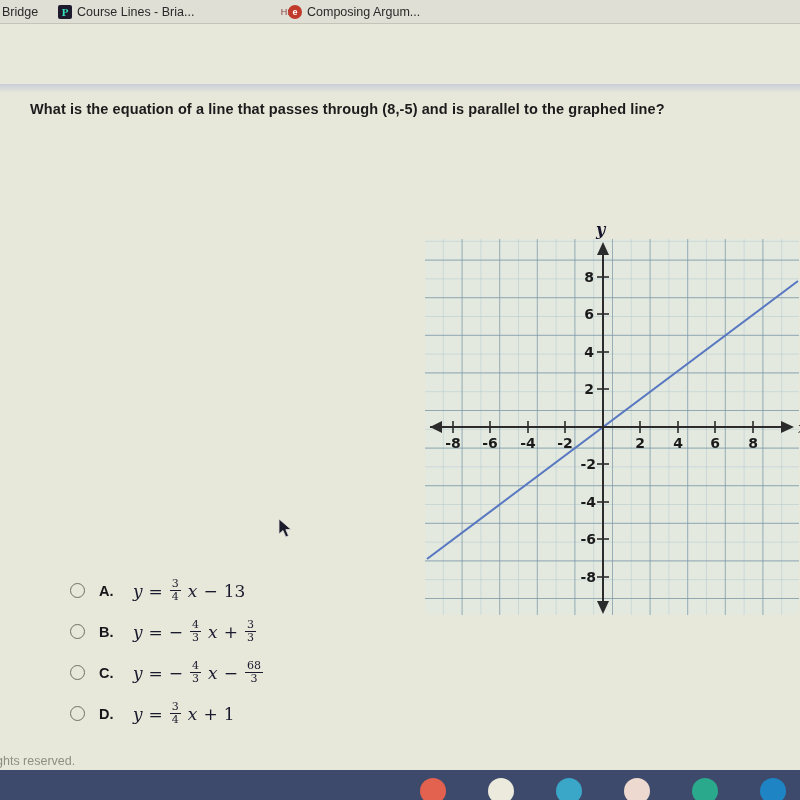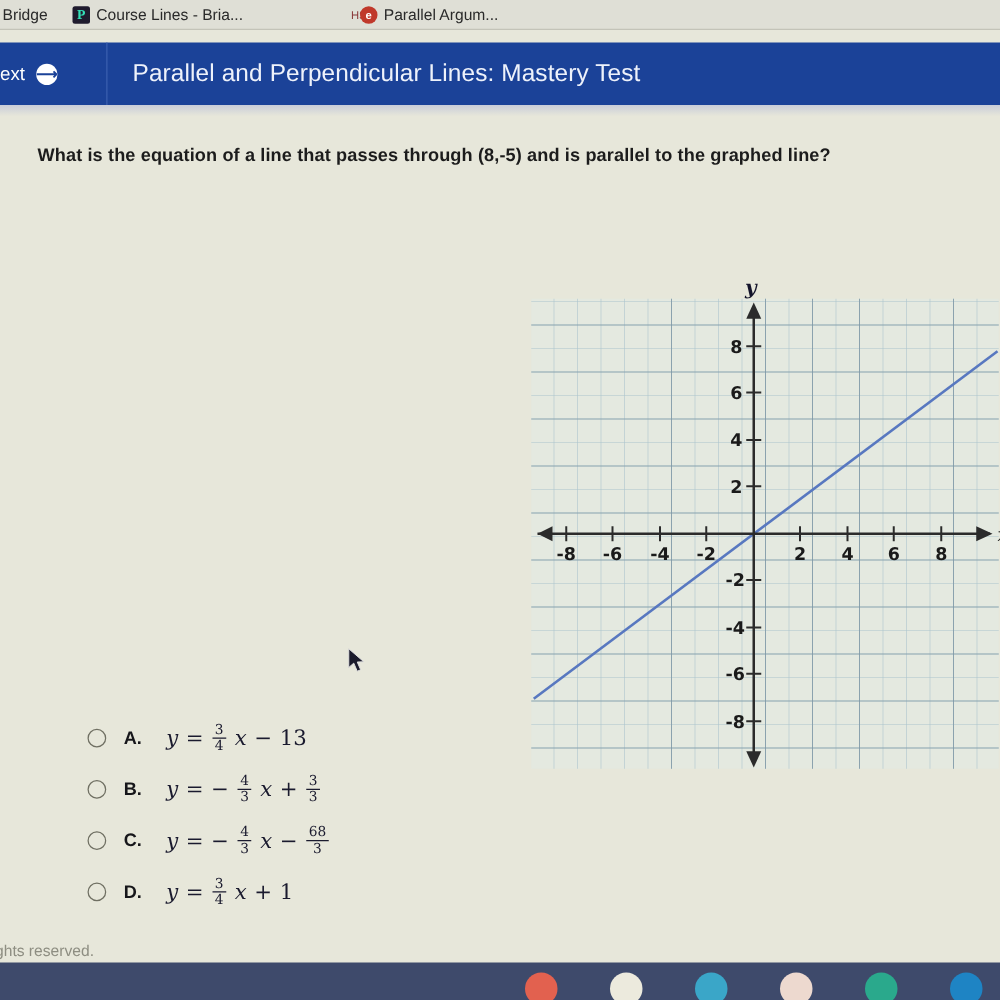--- a/index.html
+++ b/index.html
@@ -62,21 +62,20 @@
     background: #e7e7da;
   }
   .page::before{
     content:""; position:absolute; left:0; top:0; width:800px; height:9px;
     background: linear-gradient(#c9cdd9, #e7e7da);
   }
   .question {
     position: absolute; left: 30px; top: 17px;
     font-size: 14.5px; font-weight: bold; color: #1c1c1c;
     letter-spacing: .1px;
-    margin-top: 16px;
   }
 
   
   .graphwrap { position: absolute; left: 424px; top: 138px; width: 376px; height: 400px; }
   .graph-svg { display:block; }
 
   
   .answers { position: absolute; left: 70px; top: 486px; }
   .opt { display: flex; align-items: center; height: 41px; }
   .radio {
@@ -137,31 +136,24 @@
       <span class="tab-label">Course Lines - Bria...</span>
     </div>
 
     <div class="tab" style="position:absolute;left:244px;">
       <span class="favicon fav-hs">HS</span>
       <span class="tab-label"></span>
     </div>
 
     <div class="tab" style="position:absolute;left:288px;">
       <span class="favicon fav-e">e</span>
-      <span class="tab-label">Parallel Argum...</span>
+      <span class="tab-label">Composing Argum...</span>
     </div>
   </div>
 
-  <div class="appbar">
-    <div class="nextbox">
-      <span class="next-label">ext</span>
-      <span class="next-arrow">⟶</span>
-    </div>
-    <div class="apptitle">Parallel and Perpendicular Lines: Mastery Test</div>
-  </div>
 
   <div class="page">
 
     <div class="question">What is the equation of a line that passes through (8,-5) and is parallel to the graphed line?</div>
 
     <div class="graphwrap">
       <svg class="graph-svg" width="376" height="400" viewBox="0 0 376 400">
         <defs>
           <pattern id="minor" width="18.8" height="18.8" patternUnits="userSpaceOnUse">
             <path d="M 18.8 0 L 0 0 0 18.8" fill="none" stroke="#a9c3cc" stroke-width="0.9"></path>

